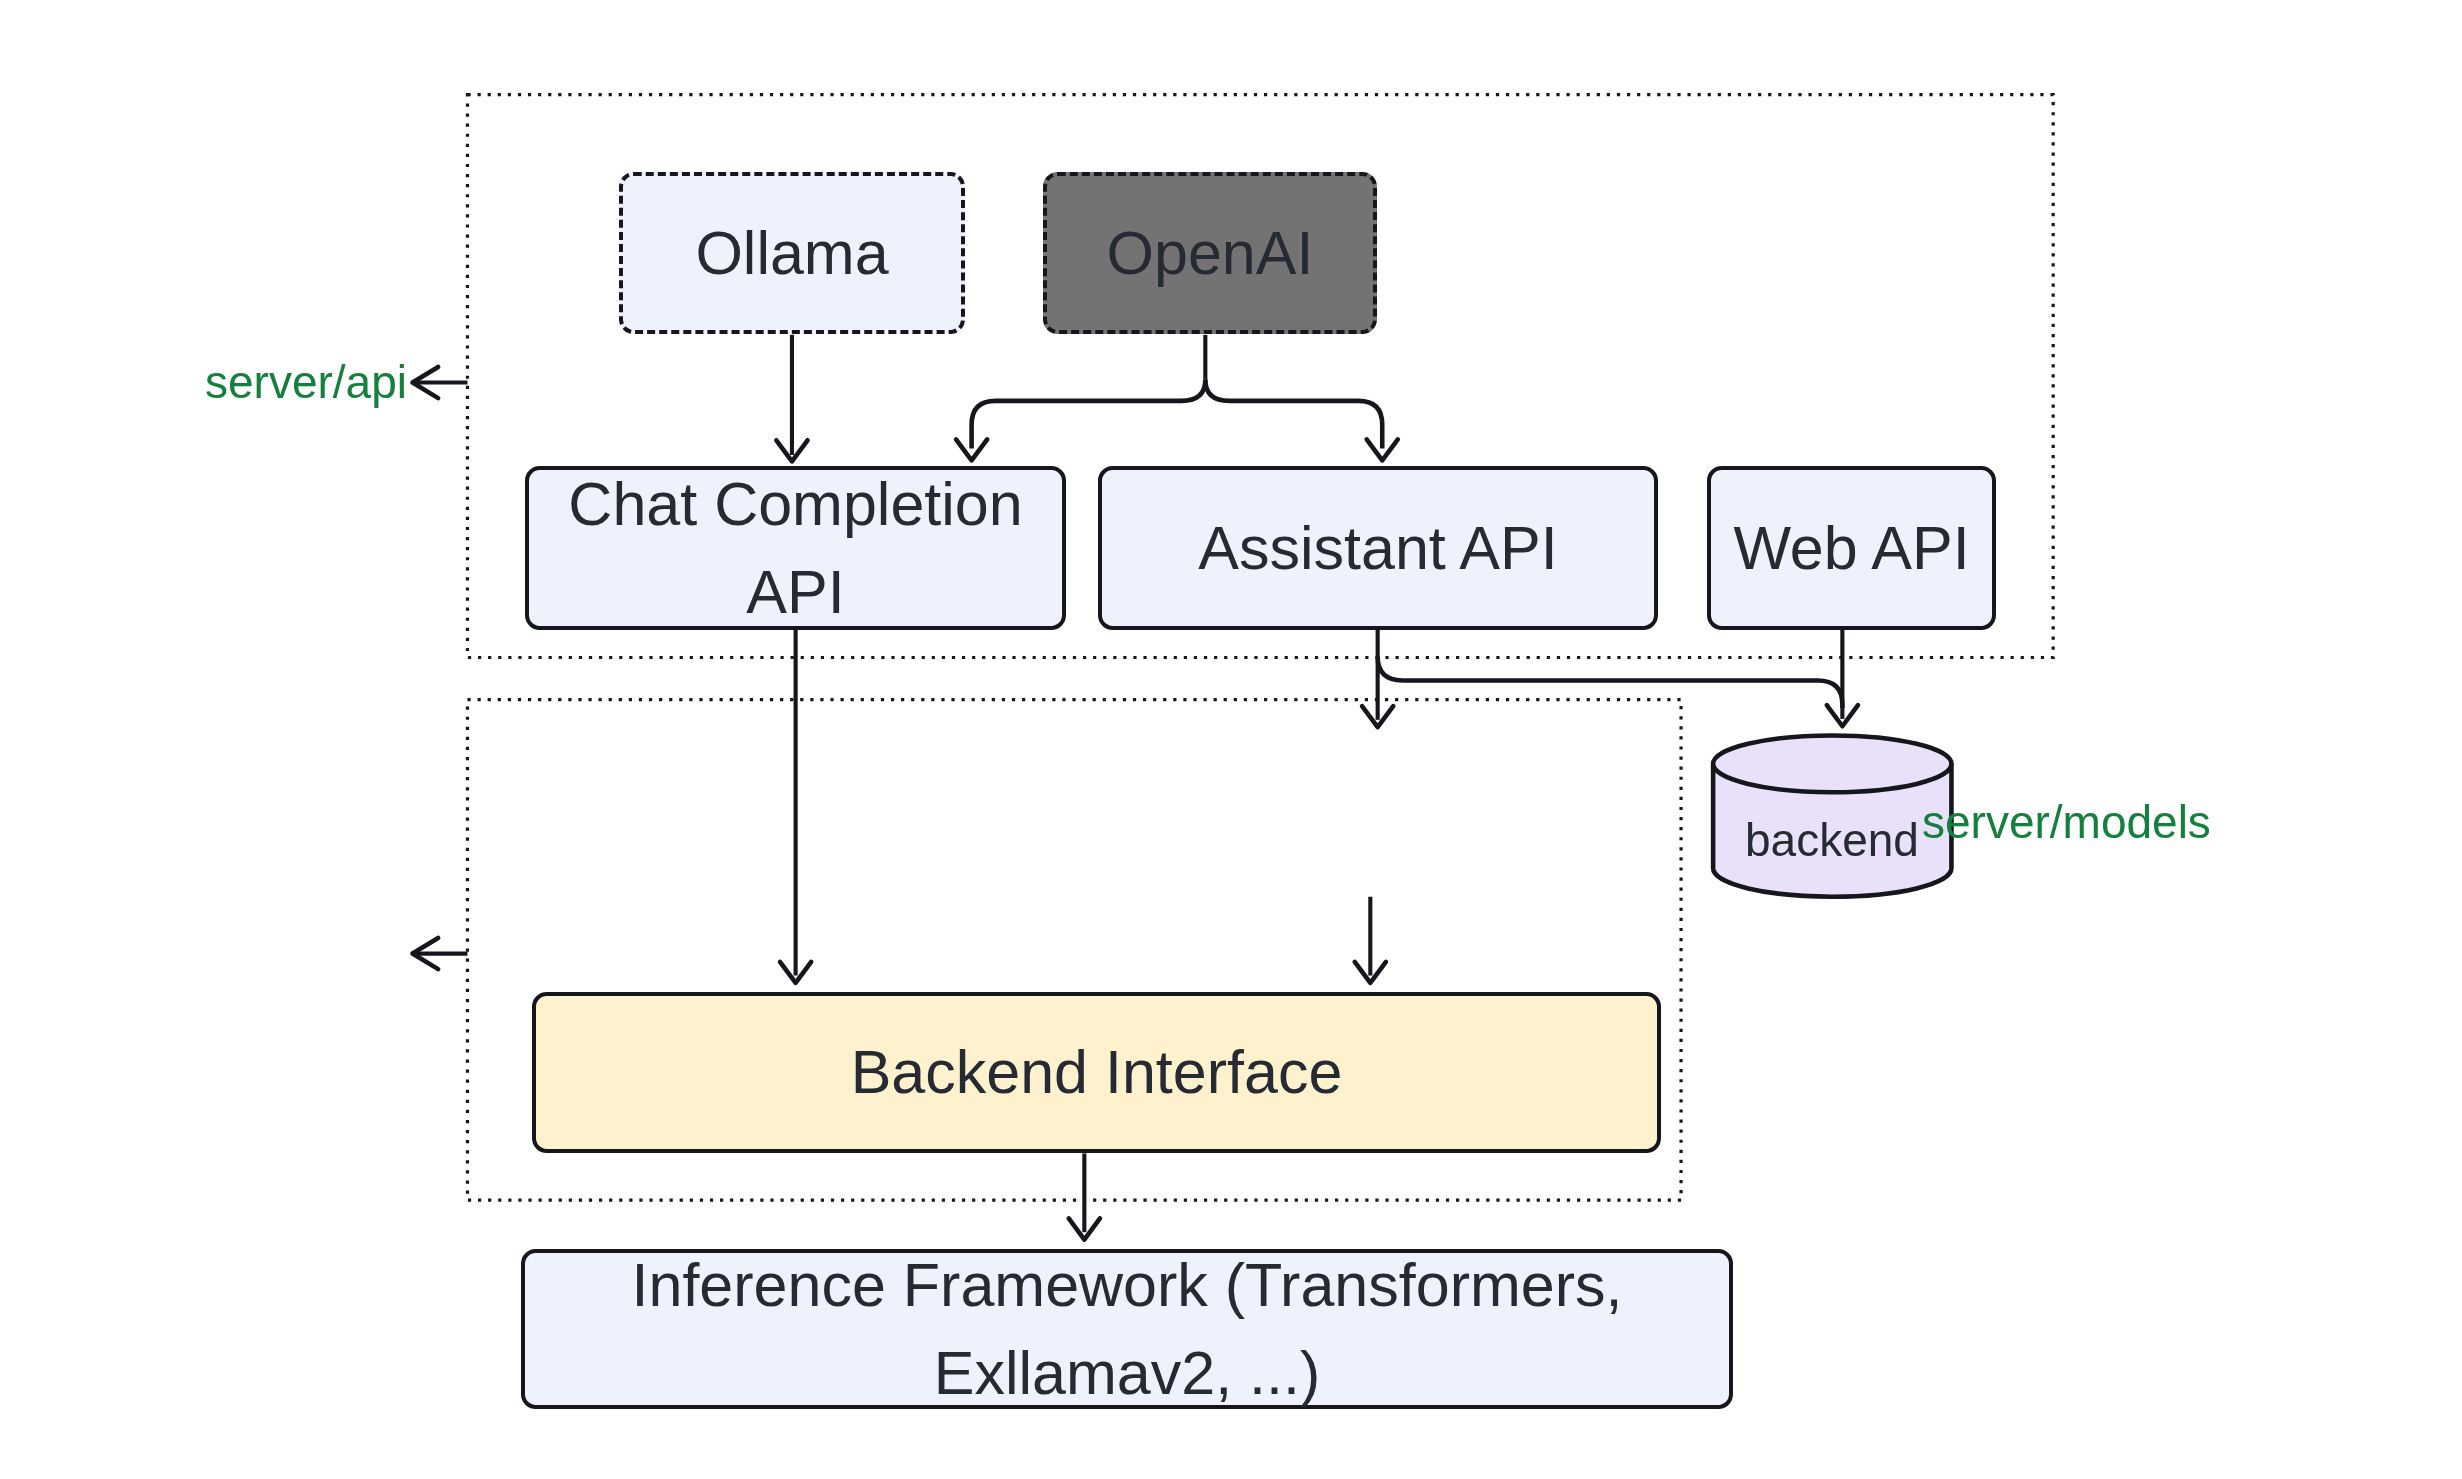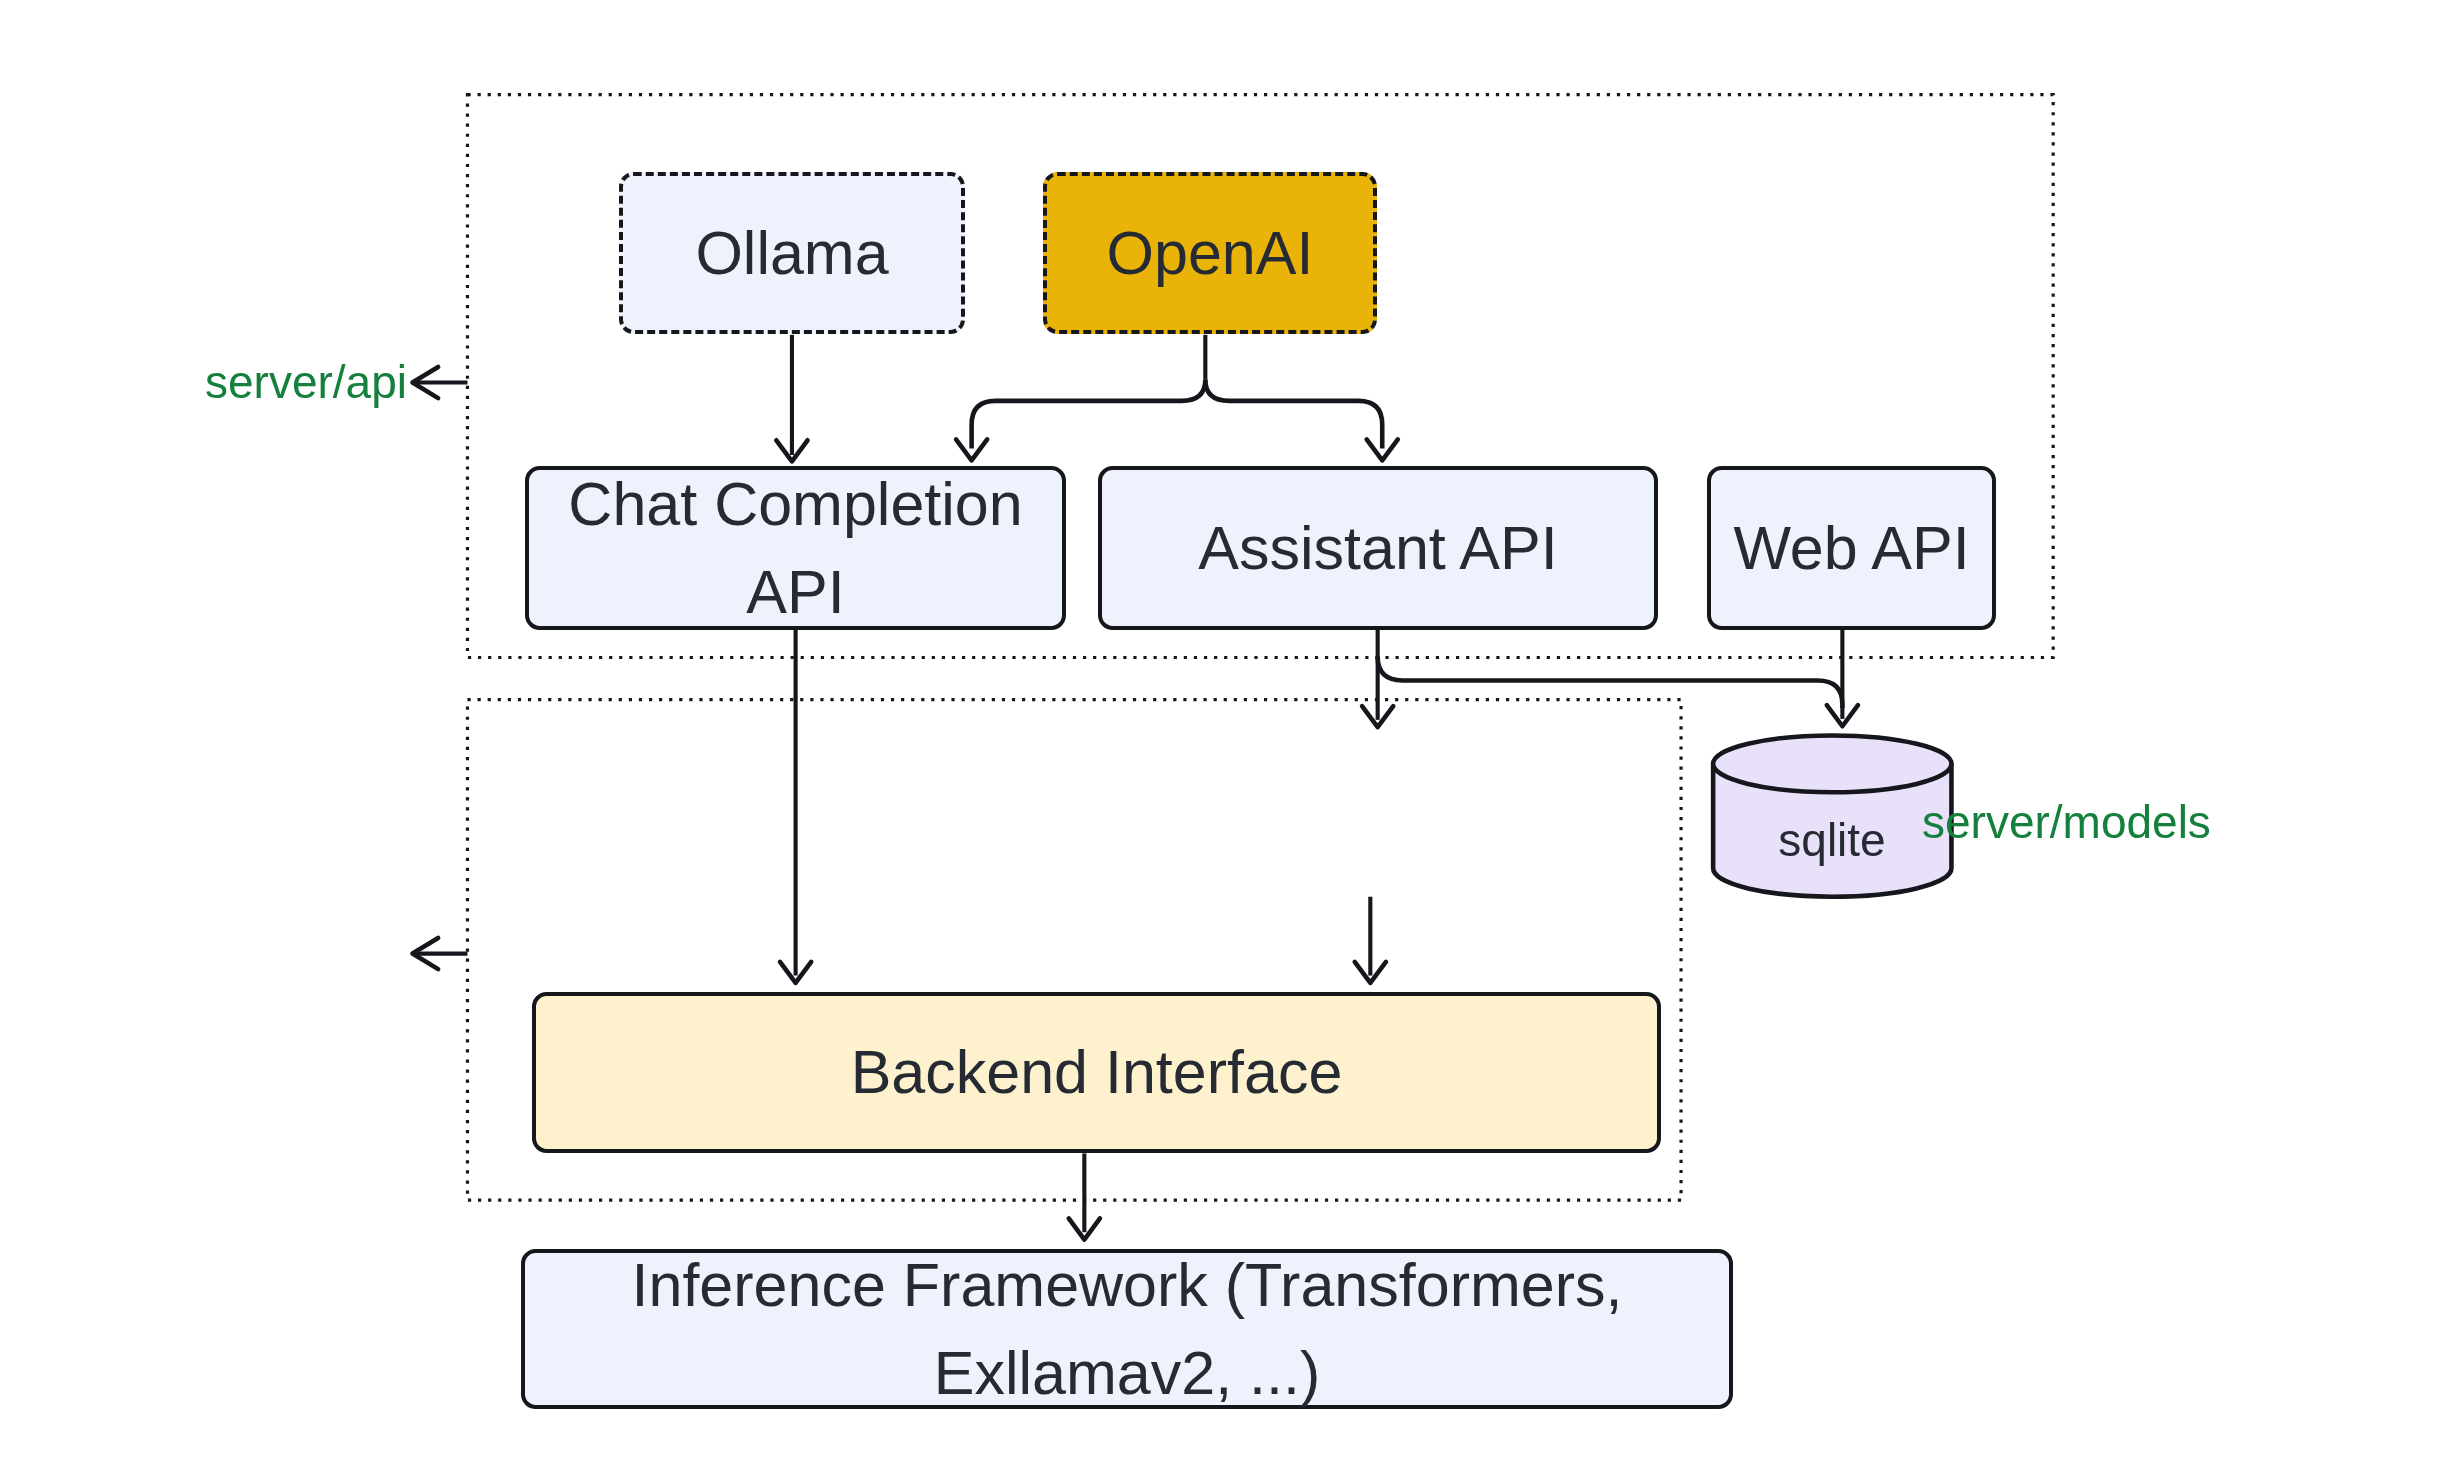--- a/index.html
+++ b/index.html
@@ -97,21 +97,21 @@
     <path class="head" d="M478 1023 L450 1040 L478 1057"></path>
 
     <path class="cyl" d="M1869 833 V947 A130 31 0 0 0 2129 947 V833" fill="#e9e1f9"></path>
     <ellipse class="cyl" cx="1999" cy="833" rx="130" ry="31" fill="#e9e1f9"></ellipse>
   </svg>
 
   <div class="node dashed" style="left: 619px; top: 172px; width: 346px; height: 162px; background-color: rgb(237, 242, 252);">
     <span>Ollama</span>
   </div>
 
-  <div class="node dashed" style="left: 1043px; top: 172px; width: 334px; height: 162px; background-color: #eab308;">
+  <div class="node dashed" style="left: 1043px; top: 172px; width: 334px; height: 162px; background-color: #737373;">
     <span>OpenAI</span>
   </div>
 
   <div class="node" style="left: 525px; top: 466px; width: 541px; height: 164px; background-color: rgb(237, 242, 252);">
     <span>Chat Completion API</span>
   </div>
 
   <div class="node" style="left: 1098px; top: 466px; width: 560px; height: 164px; background-color: rgb(237, 242, 252);">
     <span>Assistant API</span>
   </div>
@@ -123,21 +123,21 @@
 
   <div class="node" style="left: 532px; top: 992px; width: 1129px; height: 161px; background-color: rgb(253, 241, 206);">
     <span>Backend Interface</span>
   </div>
 
   <div class="node" style="left: 521px; top: 1249px; width: 1212px; height: 160px; background-color: rgb(237, 242, 252);">
     <span>Inference Framework (Transformers, Exllamav2, ...)</span>
   </div>
 
   <div class="cyl-label" style="left:1713px; top:788px; width:238px; height:103px;">
-    <span>sqlite</span>
+    <span>backend</span>
   </div>
 
   <div class="side-label right" style="left:110px; top:351px; width:297px;">server/api</div>
 
 
   <div class="side-label" style="left:1922px; top:791px;">server/models</div>
 
 </div>
 
 

